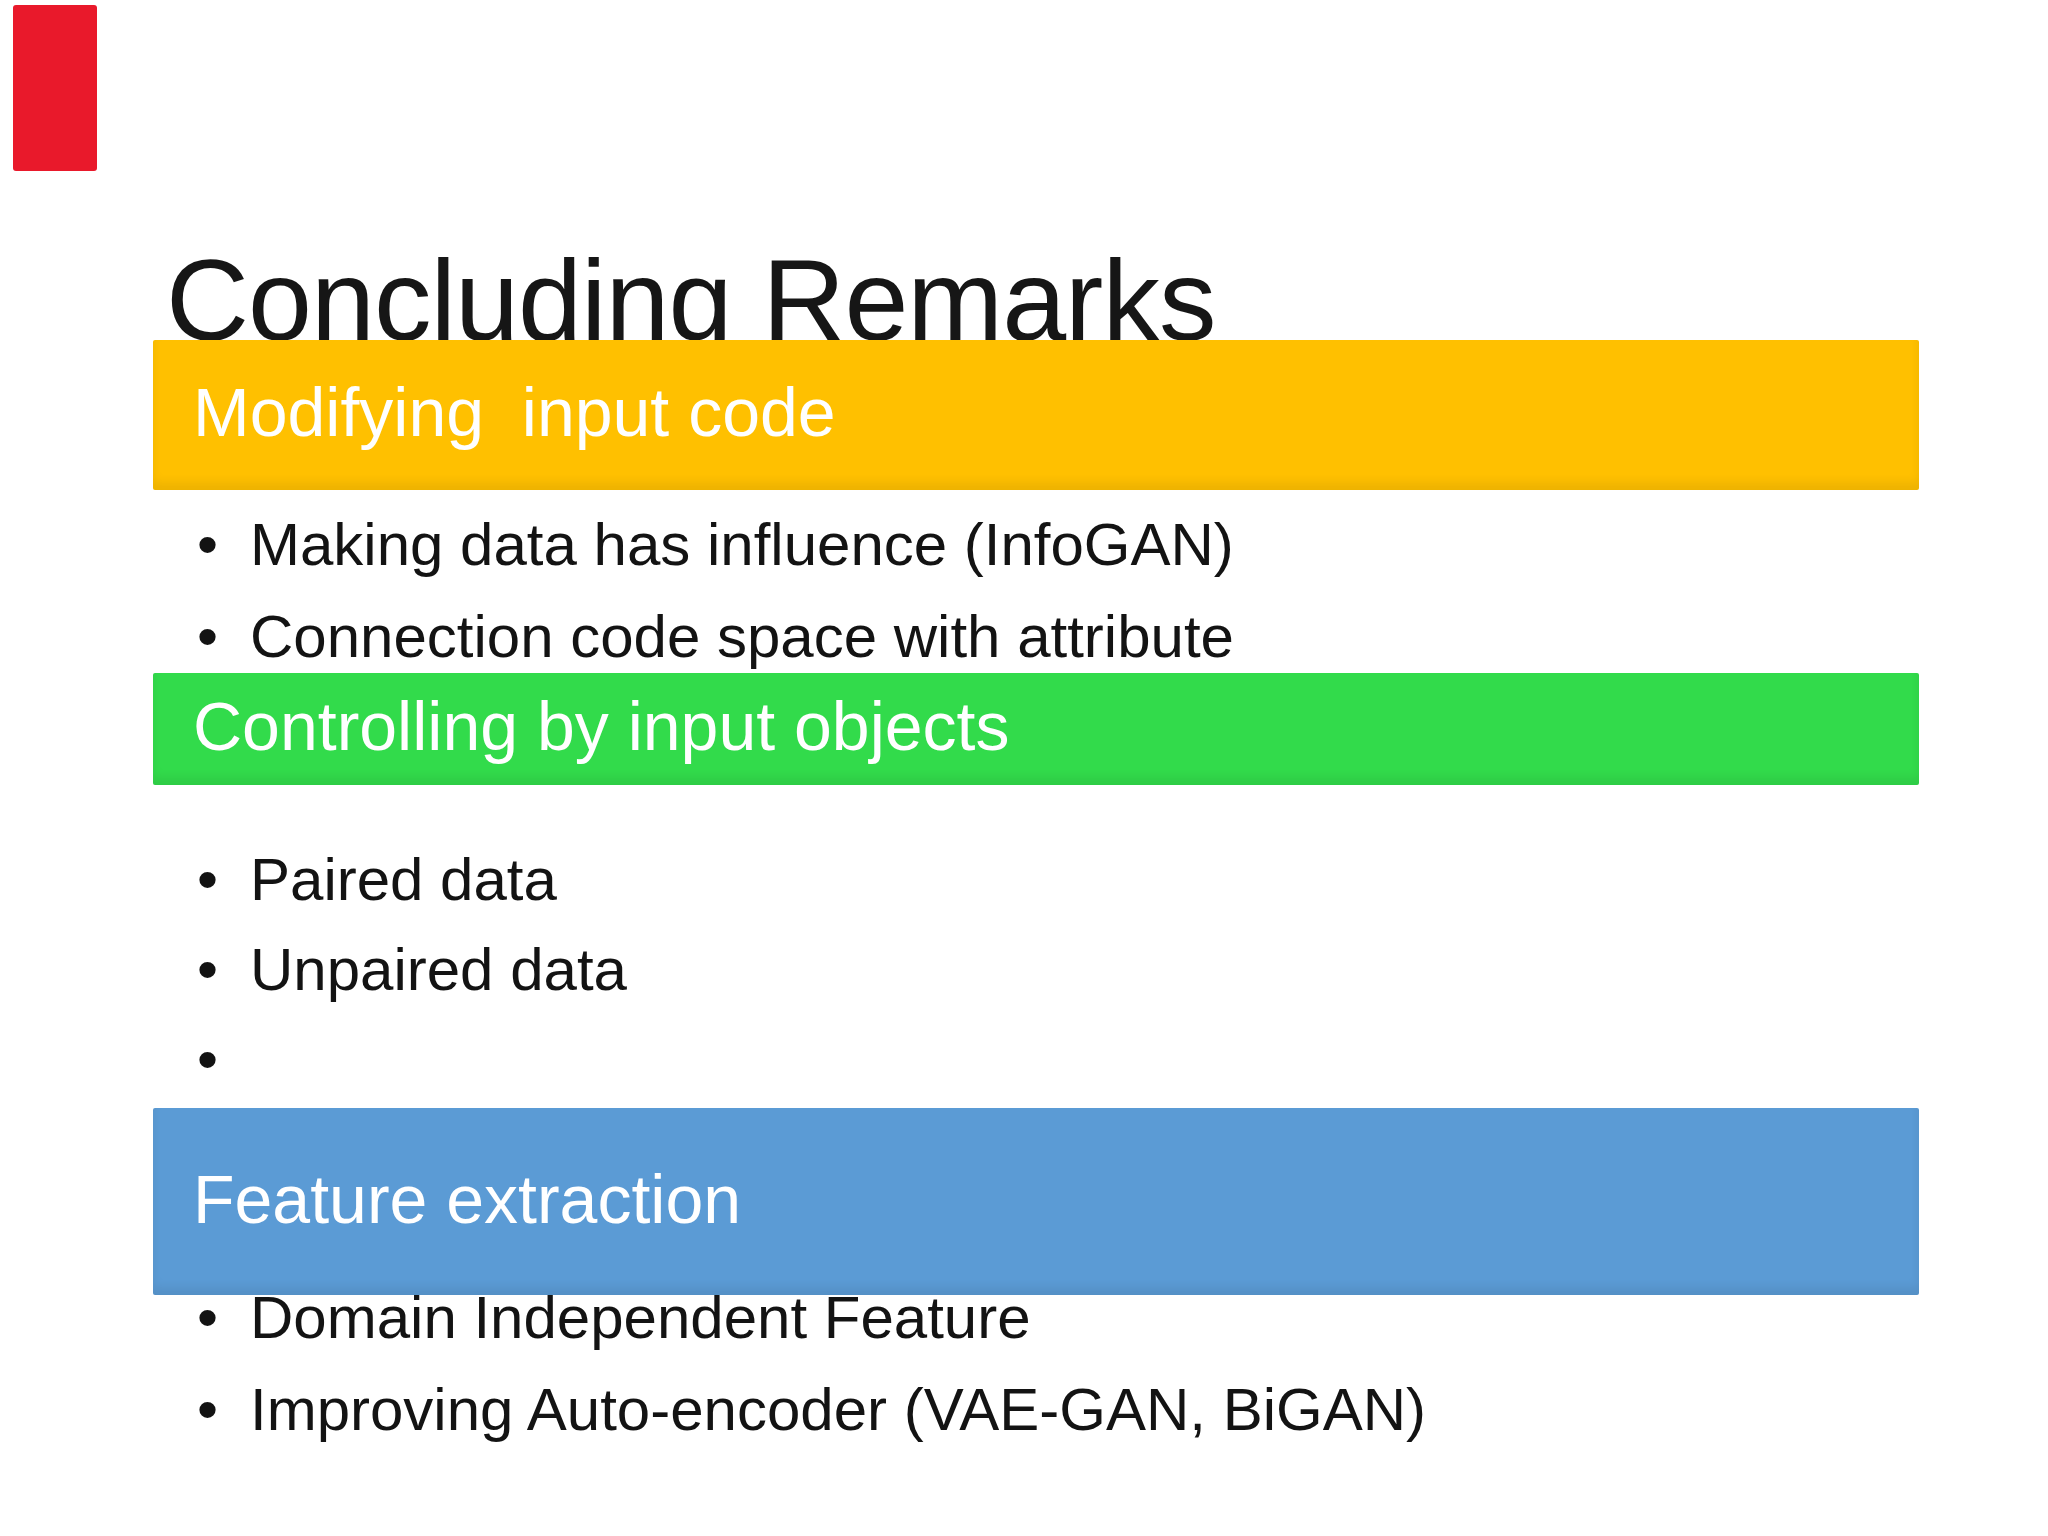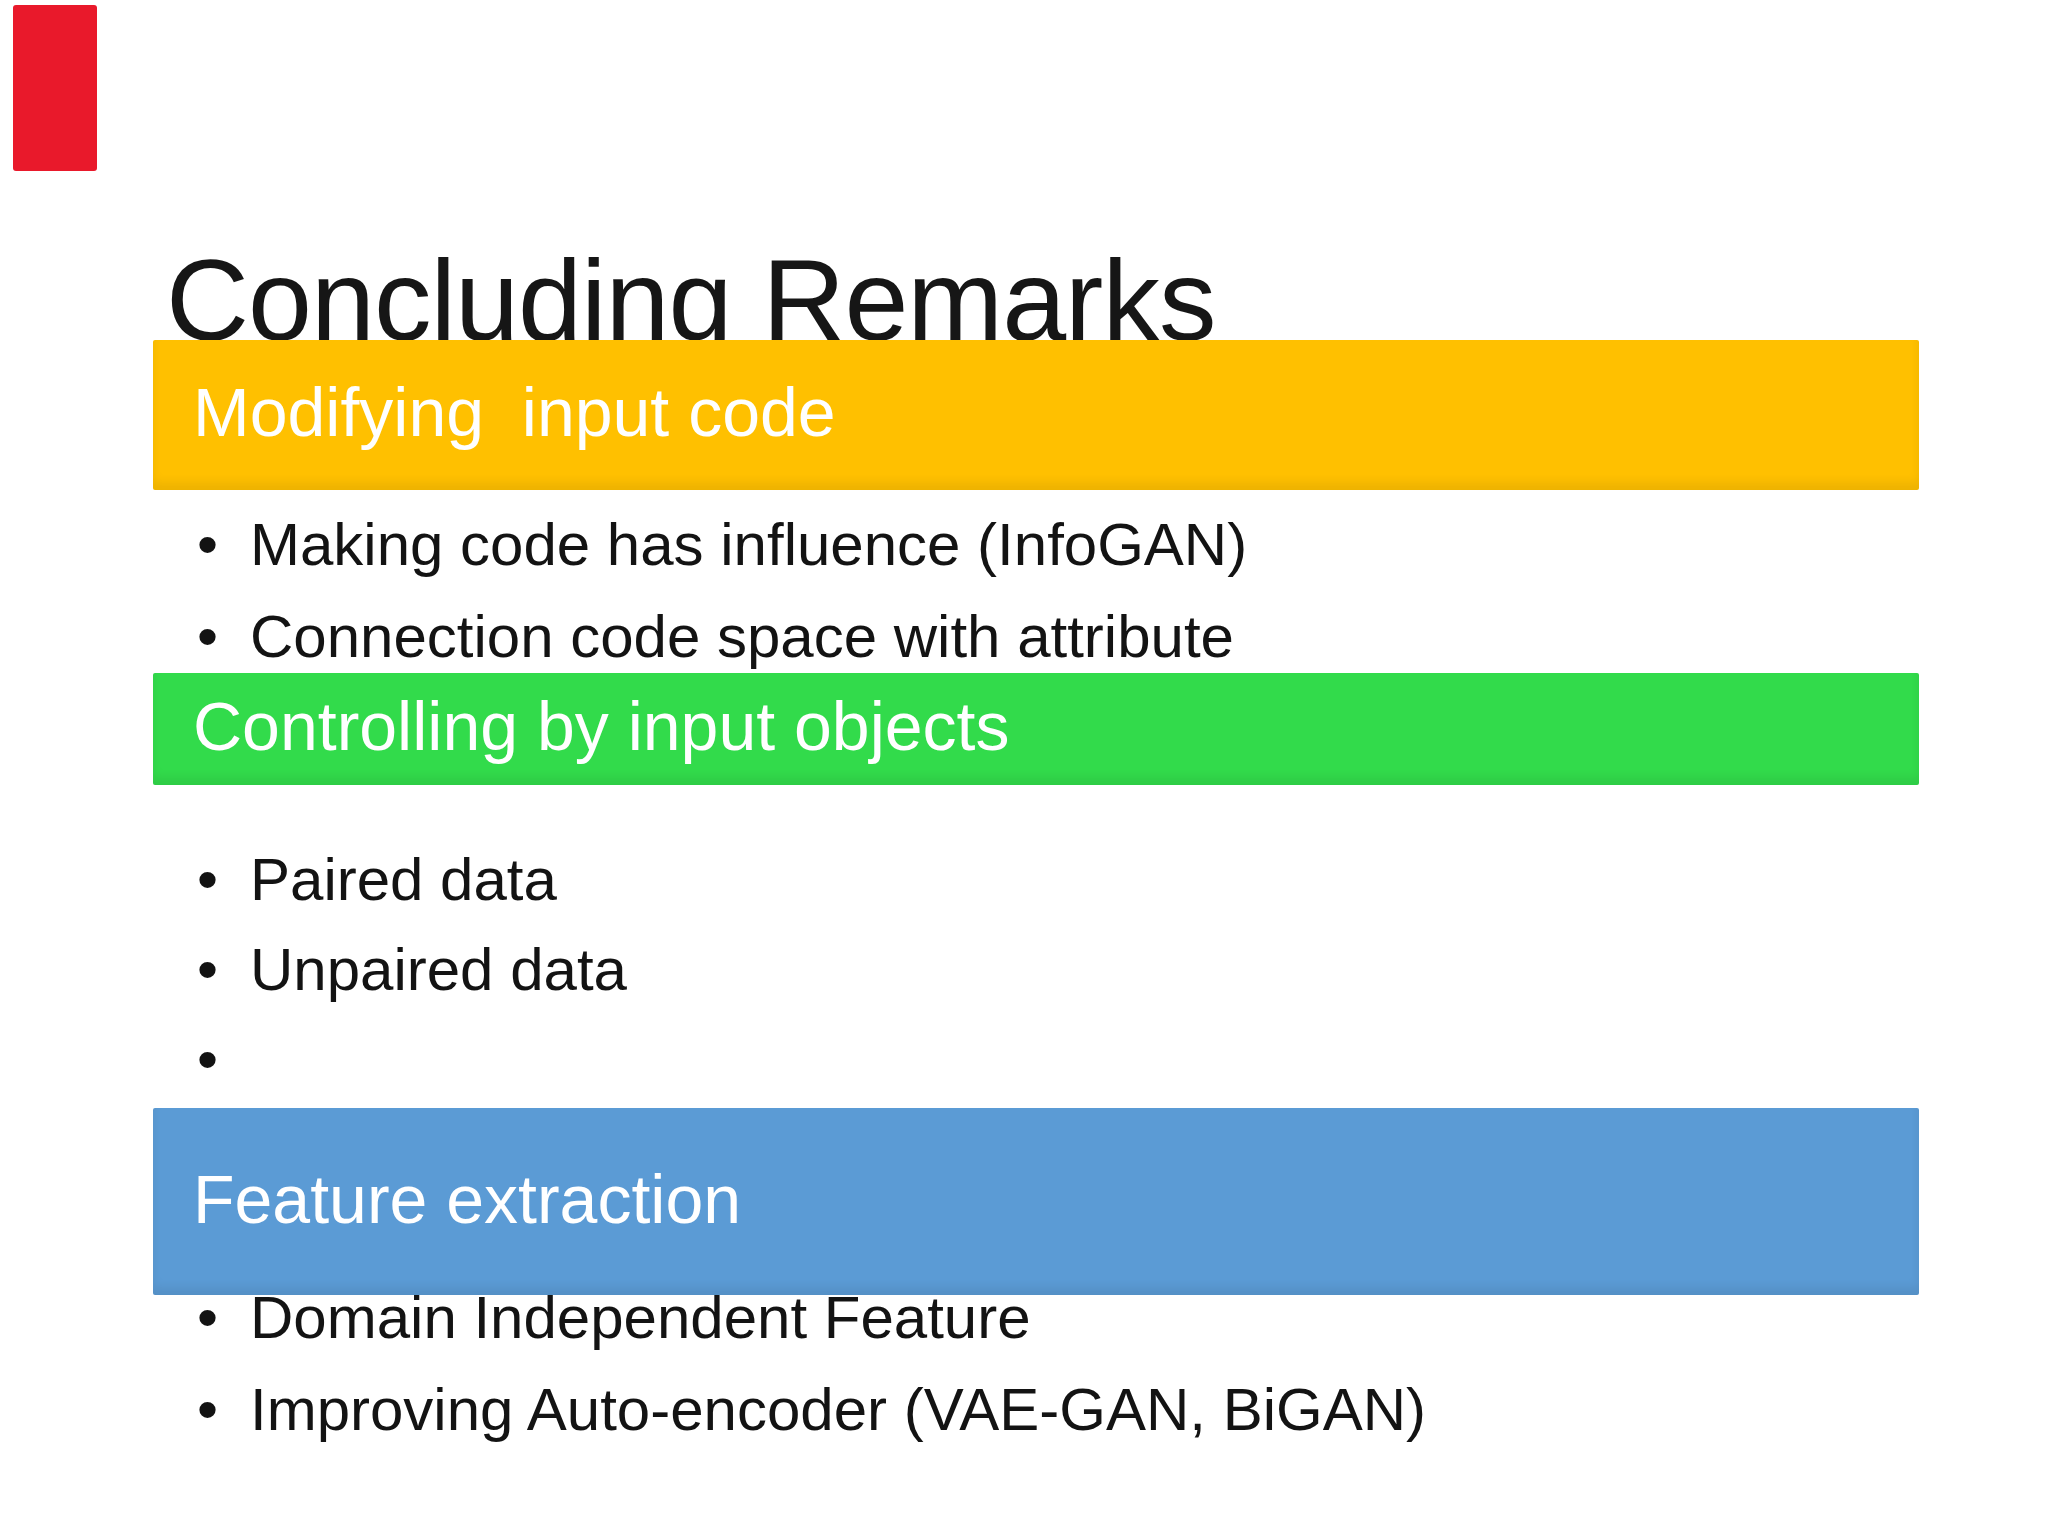--- a/index.html
+++ b/index.html
@@ -92,21 +92,21 @@
   <div class="red-marker" style="background-color: rgb(233, 25, 43);"></div>
 
   <h1 class="page-title">Concluding Remarks</h1>
 
   <div class="section-bar bar-1" style="background-color: rgb(255, 192, 0);">
     <span class="bar-label">Modifying  input code</span>
   </div>
   <ul class="bullet-list list-1">
     <li>
       <span class="bullet-dot">•</span>
-      <span>Making code has influence (InfoGAN)</span>
+      <span>Making data has influence (InfoGAN)</span>
     </li>
     <li>
       <span class="bullet-dot">•</span>
       <span>Connection code space with attribute</span>
     </li>
   </ul>
 
   <div class="section-bar bar-2" style="background-color: rgb(50, 219, 75);">
     <span class="bar-label">Controlling by input objects</span>
   </div>

